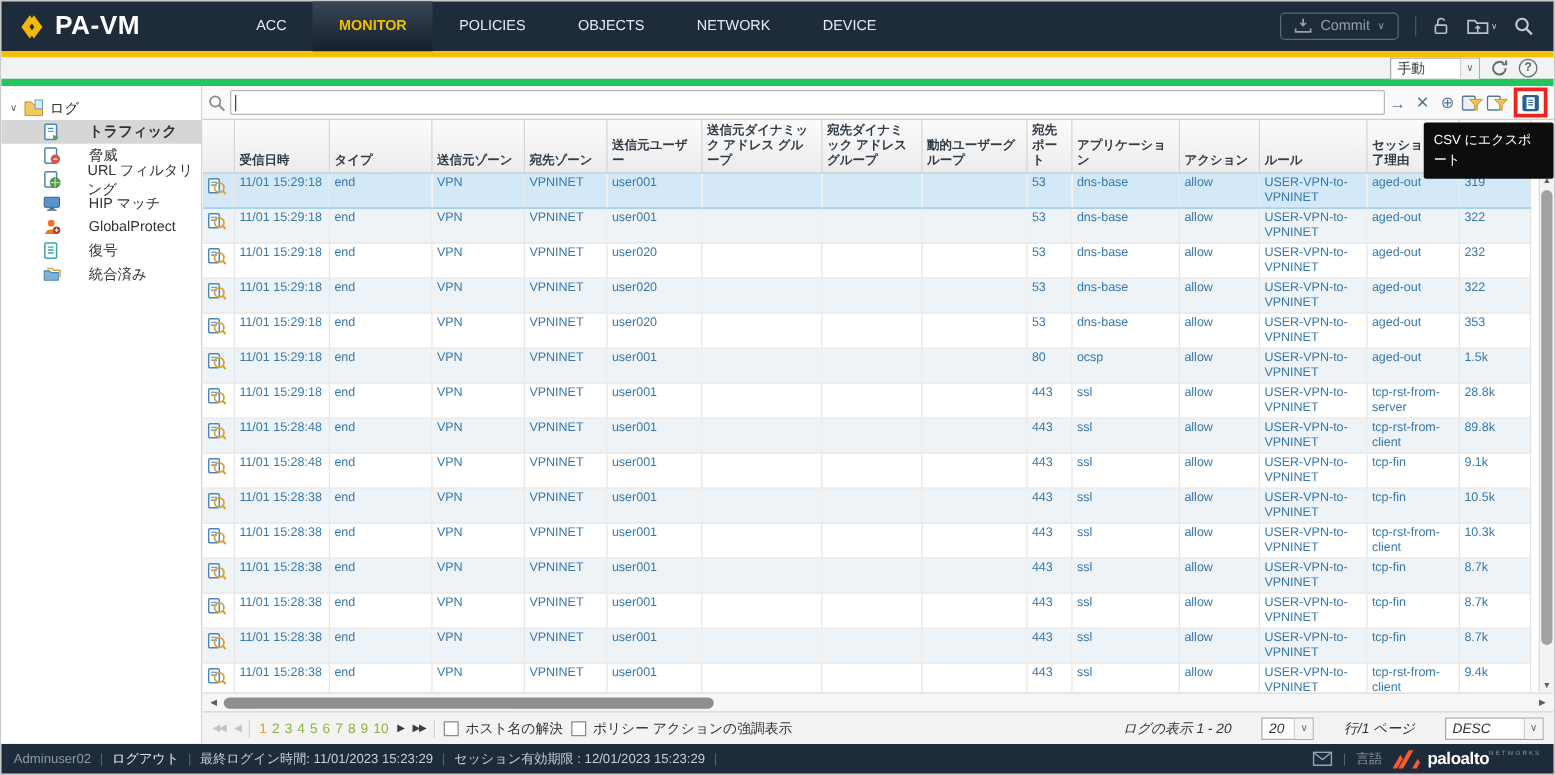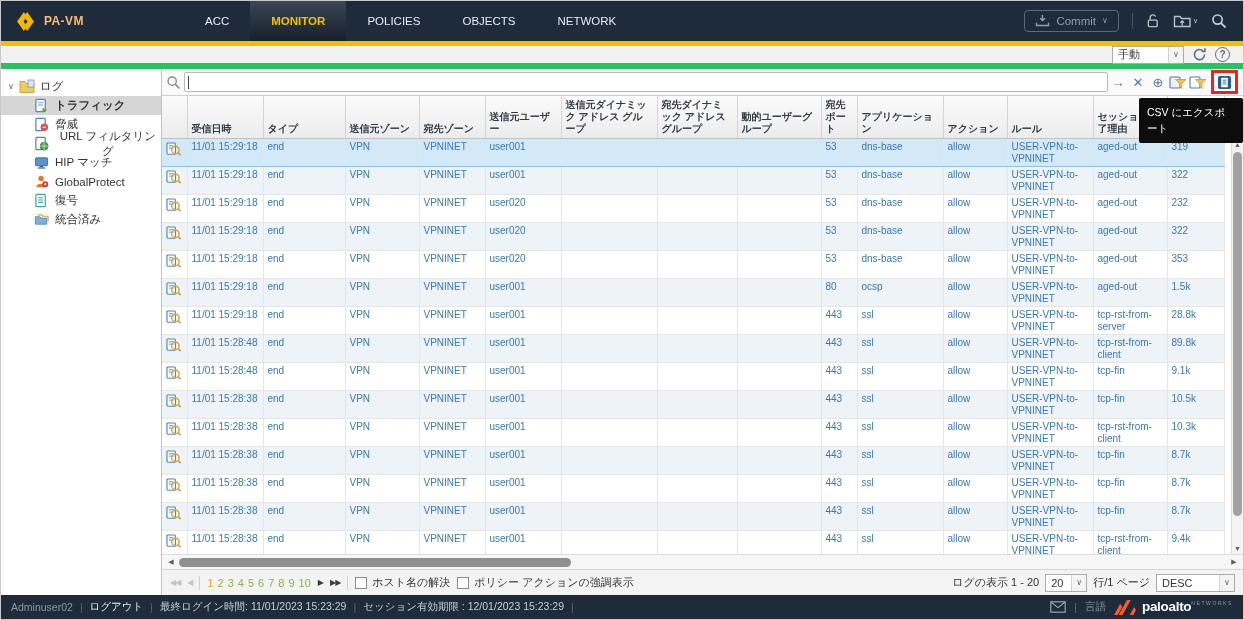--- a/index.html
+++ b/index.html
@@ -1,21 +1,21 @@
 <!DOCTYPE html>
 <html><head>
 <meta charset="utf-8">
 <style>
   *{margin:0;padding:0;box-sizing:border-box;}
   html,body{width:1244px;height:620px;overflow:hidden;background:#fff;}
   body{font-family:"Liberation Sans","DejaVu Sans",sans-serif;border:1px solid #c9c9c9;}
   
   .topbar{height:40px;background:#1d2b3a;display:flex;align-items:center;}
   .logo{display:flex;align-items:center;gap:7px;padding-left:13px;width:165px;}
-  .logo-text{color:#fdba74;font-size:12px;font-weight:bold;letter-spacing:.4px;}
+  .logo-text{color:#ffffff;font-size:21px;font-weight:bold;letter-spacing:.4px;}
   .tabs{display:flex;height:100%;margin-left:18px;}
   .tab{color:#e8ecf0;font-size:11.5px;display:flex;align-items:center;padding:0 21px;cursor:pointer;}
   .tab.active{background:linear-gradient(#3c4document8,#16202c);background:linear-gradient(#3a4654,#16202c);color:#f3c000;font-weight:bold;}
   .topbar-right{margin-left:auto;display:flex;align-items:center;gap:13px;padding-right:16px;}
   .commit-btn{border:1px solid #5c6878;border-radius:4px;color:#939ea9;font-size:11.5px;padding:3px 10px 4px;display:flex;gap:6px;align-items:center;}
   .caret-sm{font-size:8px;color:#939ea9;}
   .tb-sep{width:1px;height:16px;background:#4a5564;}
   .tb-ic{display:flex;align-items:center;}
   .fold-caret{font-size:7px;color:#b9c1c9;margin-left:1px;}
   
@@ -23,21 +23,21 @@
   .subbar{height:23px;background:#f2f2f2;border-bottom:6px solid #22c55e;display:flex;justify-content:flex-end;align-items:center;gap:8px;padding-right:13px;}
   .sel-box{display:inline-flex;align-items:center;justify-content:space-between;border:1px solid #ababab;background:#fff;height:18px;font-size:11px;color:#333;padding-left:5px;}
   .sel-box .car{width:15px;height:100%;margin-left:4px;border-left:1px solid #d2d2d2;background:#f4f4f4;display:flex;align-items:center;justify-content:center;color:#5f6b76;font-size:8px;}
   .w72{width:72px;}
   .help-circle{width:15px;height:15px;border:1.5px solid #5f6b76;border-radius:50%;color:#5f6b76;font-size:10px;font-weight:bold;display:flex;align-items:center;justify-content:center;}
   
   .main{display:flex;height:526px;}
   .sidebar{width:161px;border-right:1px solid #c3c3c3;background:#fff;padding-top:7px;font-size:11.5px;color:#333;}
   .tree-root{display:flex;align-items:center;gap:5px;padding-left:7px;height:20px;}
   .caret-g{color:#666;font-size:8px;}
-  .tree-item{display:flex;align-items:center;gap:5px;padding-left:33px;height:19px;cursor:pointer;text-align:center;}
+  .tree-item{display:flex;align-items:center;gap:21px;padding-left:33px;height:19px;cursor:pointer;}
   .tree-item.selected{background:#d6d6d6;font-weight:bold;}
   .t-ico{display:flex;align-items:center;width:16px;}
   .content{flex:1;display:flex;flex-direction:column;position:relative;background:#fff;}
   
   .search-row{height:26px;display:flex;align-items:center;background:#fafafa;padding:0 5px 0 4px;position:relative;}
   .q-icon{display:flex;align-items:center;margin-right:3px;}
   .filter-input{flex:1;height:20px;background:#fff;border:1px solid #b9b9b9;border-radius:2px;display:flex;align-items:center;padding-left:3px;}
   .caret-line{width:1px;height:13px;background:#444;}
   .tb-ico{width:20px;text-align:center;color:#55799c;font-size:13px;display:flex;align-items:center;justify-content:center;cursor:pointer;}
   .tb-ico.glyph{font-size:13px;}
@@ -62,21 +62,21 @@
   
   .pager{height:26px;background:#f3f3f3;border-top:1px solid #d4d4d4;display:flex;align-items:center;font-size:11px;color:#444;padding:0 8px;gap:7px;}
   .pnav{font-size:8px;letter-spacing:-1px;color:#3c3c3c;cursor:pointer;}
   .pnav.dim{color:#c3c3c3;}
   .vdiv{width:1px;height:14px;background:#d0d0d0;}
   .pages{display:flex;gap:4px;}
   .page{color:#8bb543;cursor:pointer;}
   .page.cur{color:#e8a020;}
   .chk{display:flex;align-items:center;gap:5px;color:#333;}
   .box{width:12px;height:12px;border:1px solid #8a8a8a;background:#fff;display:inline-block;}
-  .pager-right{margin-left:auto;display:flex;align-items:center;gap:6px;}
+  .pager-right{margin-left:auto;display:flex;align-items:center;gap:24px;font-style:italic;}
   .ptext{color:#333;}
   .w42{width:42px;} .w56{width:79px;}
   
   .statusbar{height:24px;background:#1d2b3a;color:#c8cdd3;font-size:10.5px;display:flex;align-items:center;padding:0 10px;gap:7px;}
   .sb-user{color:#8d98a5;}
   .sb-sep{color:#5a6675;}
   .sb-link{color:#e8ecf0;cursor:pointer;}
   .sb-right{margin-left:auto;display:flex;align-items:center;gap:8px;}
   .sb-lang{color:#8d98a5;cursor:pointer;}
   .palogo{display:flex;align-items:center;gap:4px;}
@@ -96,20 +96,21 @@
         </svg>
       </span>
     <span class="logo-text">PA-VM</span>
   </div>
   <div class="tabs" id="tabs">
       <div class="tab">ACC</div>
       <div class="tab active">MONITOR</div>
       <div class="tab">POLICIES</div>
       <div class="tab">OBJECTS</div>
       <div class="tab">NETWORK</div>
+      <div class="tab">DEVICE</div>
     </div>
   <div class="topbar-right">
     <div class="commit-btn">
       <span class="tb-ic">
           <svg width="15" height="13" viewBox="0 0 15 13">
             <path d="M7.5 1v5.2M5.2 4.2l2.3 2.3 2.3-2.3" fill="none" stroke="#97a1ac" stroke-width="1.4"></path>
             <path d="M1.5 8.8v2.7h12V8.8" fill="none" stroke="#97a1ac" stroke-width="1.4"></path>
           </svg>
         </span>
       <span>Commit</span>

